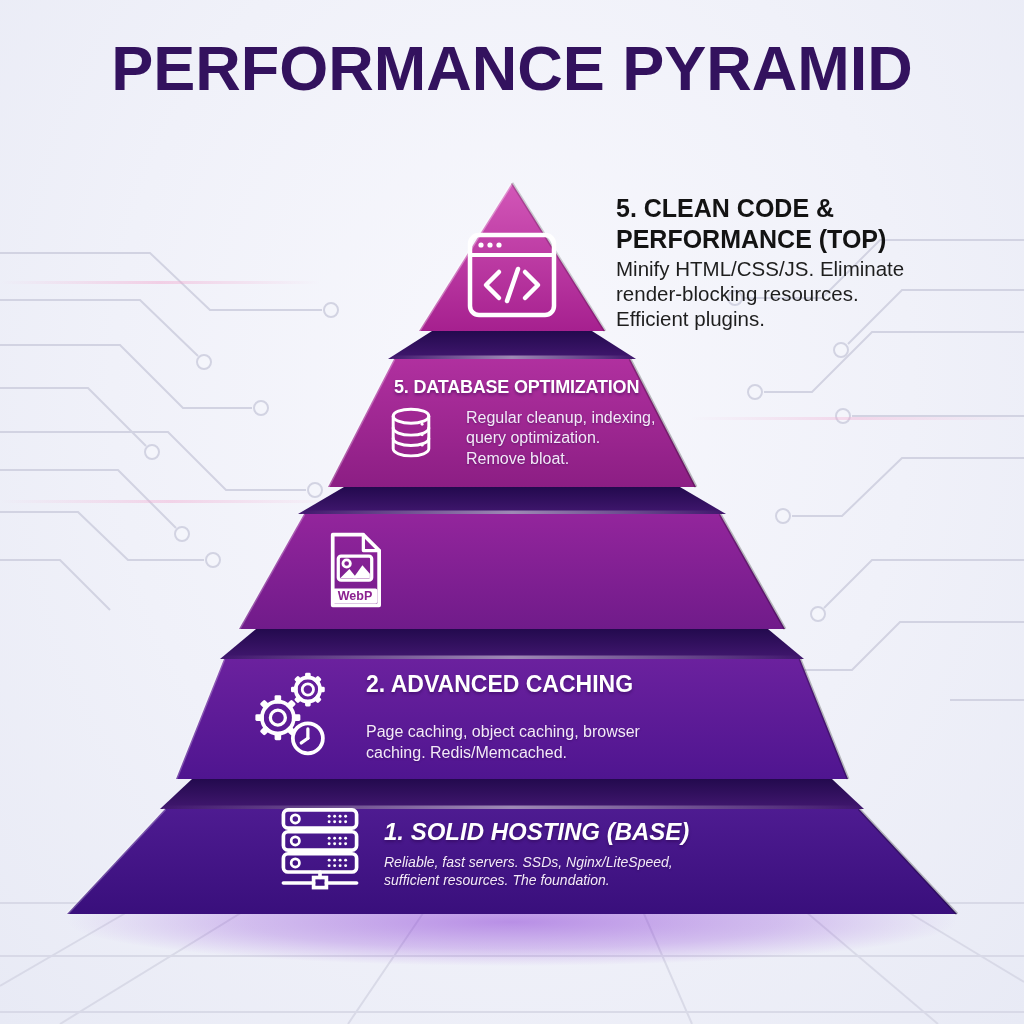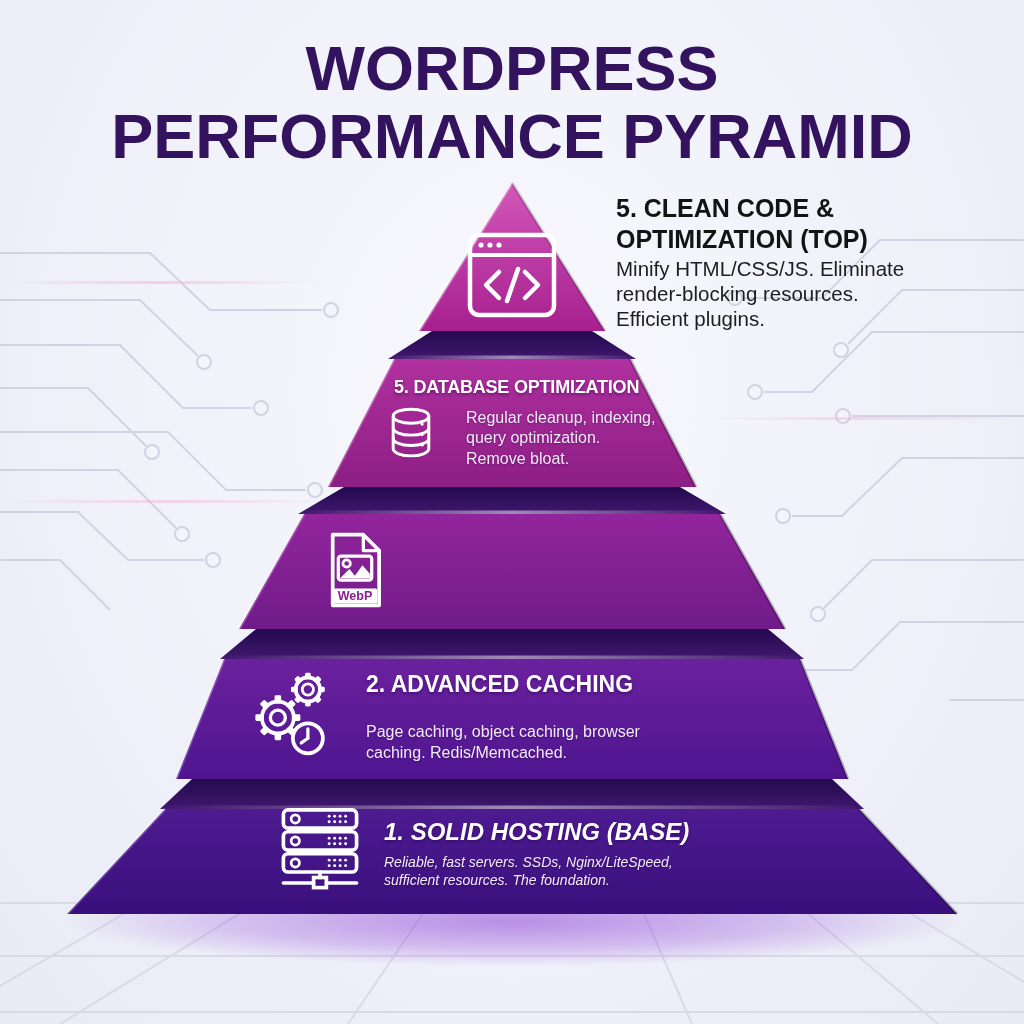--- a/index.html
+++ b/index.html
@@ -106,21 +106,20 @@
       <path d="M60,1024 L262,900"></path>
       <path d="M348,1024 L432,900"></path>
       <path d="M692,1024 L638,900"></path>
       <path d="M938,1024 L792,900"></path>
       <path d="M1024,982 L888,900"></path>
       <path d="M0,986 L148,900"></path>
     </g>
   </svg>
 
   <div class="title">
-    <div>WORDPRESS</div>
     <div>PERFORMANCE PYRAMID</div>
   </div>
 
   <svg class="layer" viewBox="0 0 1024 1024">
     <defs>
       <linearGradient id="g5" x1="0" y1="0" x2="0" y2="1">
         <stop offset="0" stop-color="#d357b8"></stop>
           <stop offset="1" stop-color="#a6208f"></stop>
       </linearGradient>
       <linearGradient id="g4" x1="0" y1="0" x2="0" y2="1">
@@ -194,21 +193,21 @@
       <circle cx="24" cy="14" r="2.6" fill="#ffffff" stroke="none"></circle>
       <circle cx="33" cy="14" r="2.6" fill="#ffffff" stroke="none"></circle>
       <path d="M33,41 L20,54 L33,67"></path>
       <path d="M59,41 L72,54 L59,67"></path>
       <path d="M52,38 L41,70"></path>
     </svg>
   </div>
 
   <div class="t5-text">
     <div class="h5">5. CLEAN CODE &amp;</div>
-    <div class="h5">OPTIMIZATION (TOP)</div>
+    <div class="h5">PERFORMANCE (TOP)</div>
     <p class="b5">Minify HTML/CSS/JS. Eliminate
 render-blocking resources.
 Efficient plugins.</p>
   </div>
 
   <div class="t4-block">
     <div class="h">5. DATABASE OPTIMIZATION</div>
     <div class="row">
       <span class="icon">
         <svg viewBox="0 0 62 74" width="46" height="56" fill="none" stroke="#ffffff" stroke-width="4" stroke-linecap="round">

